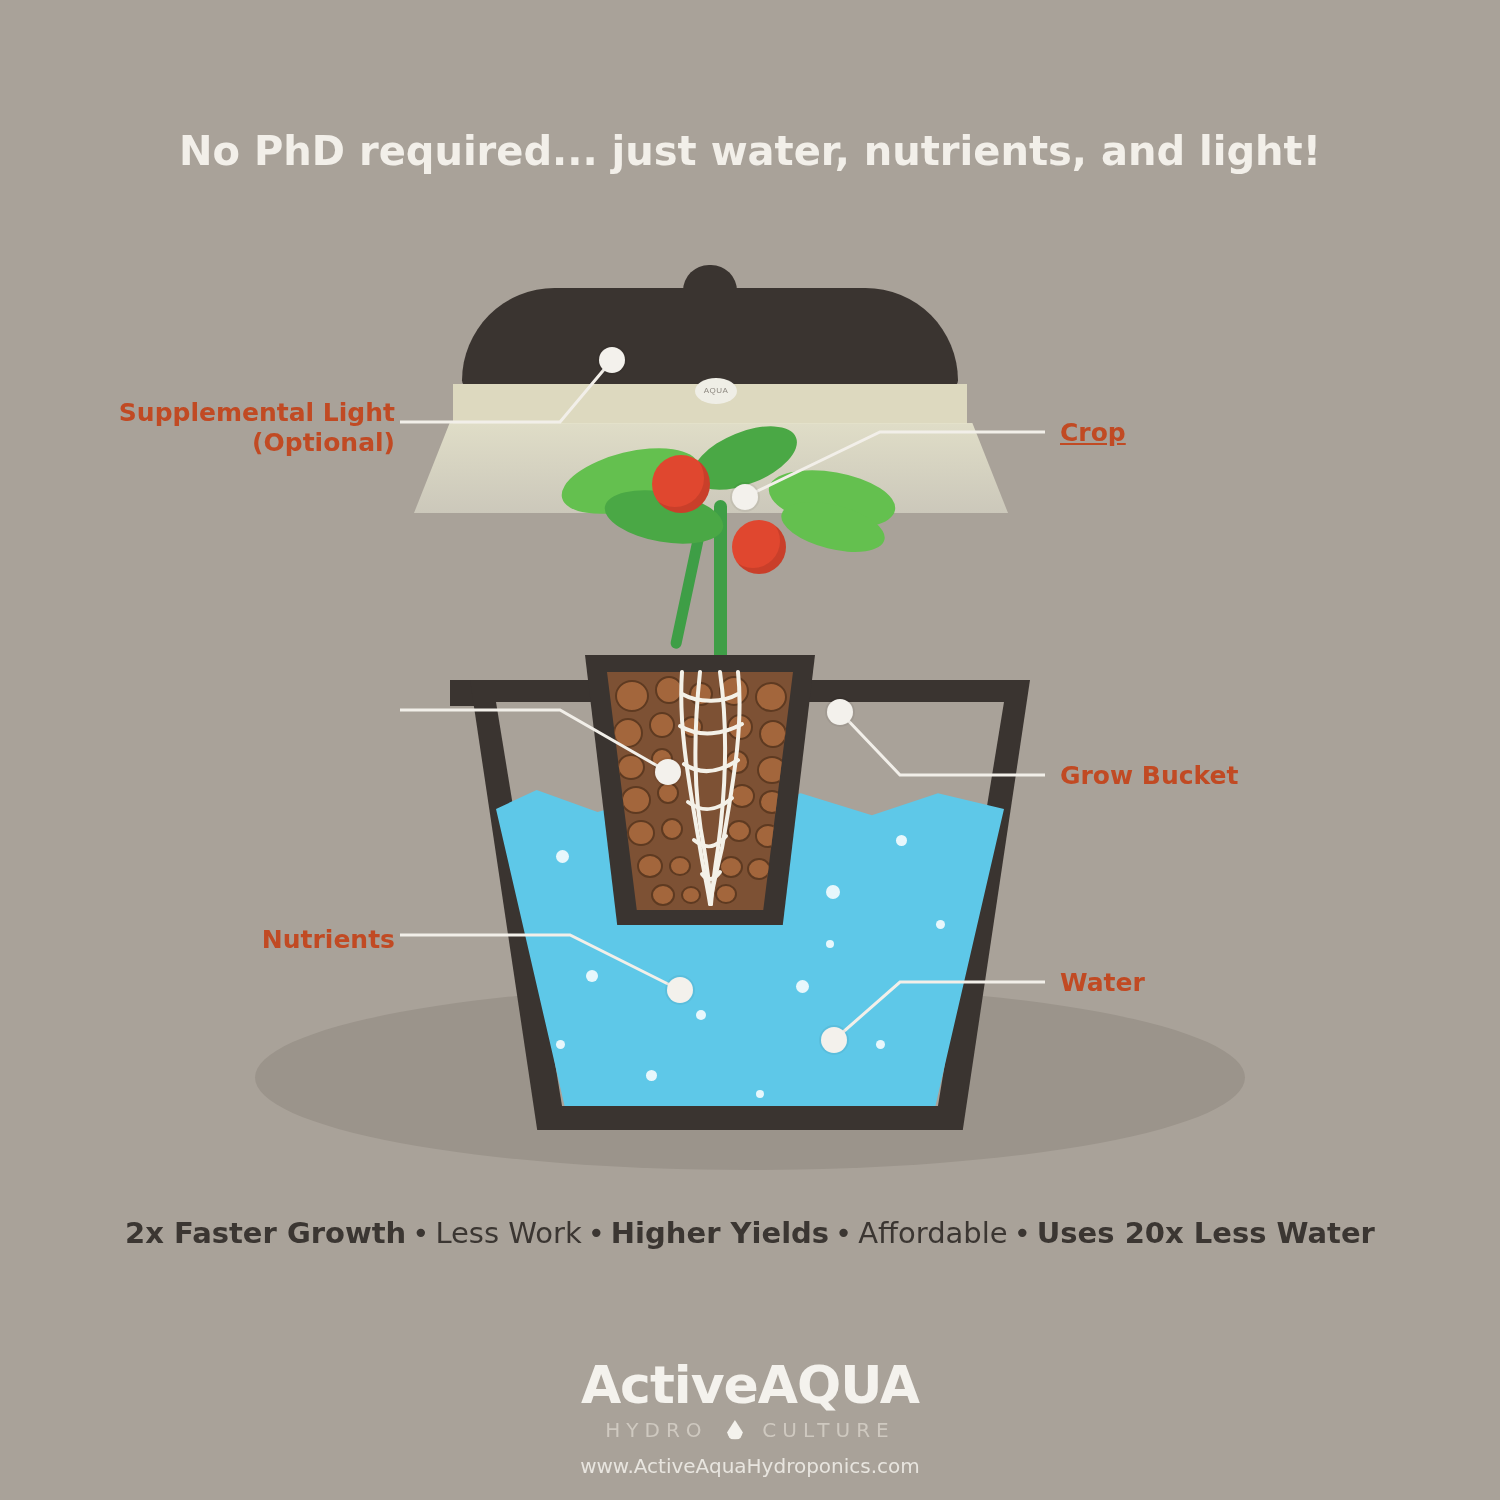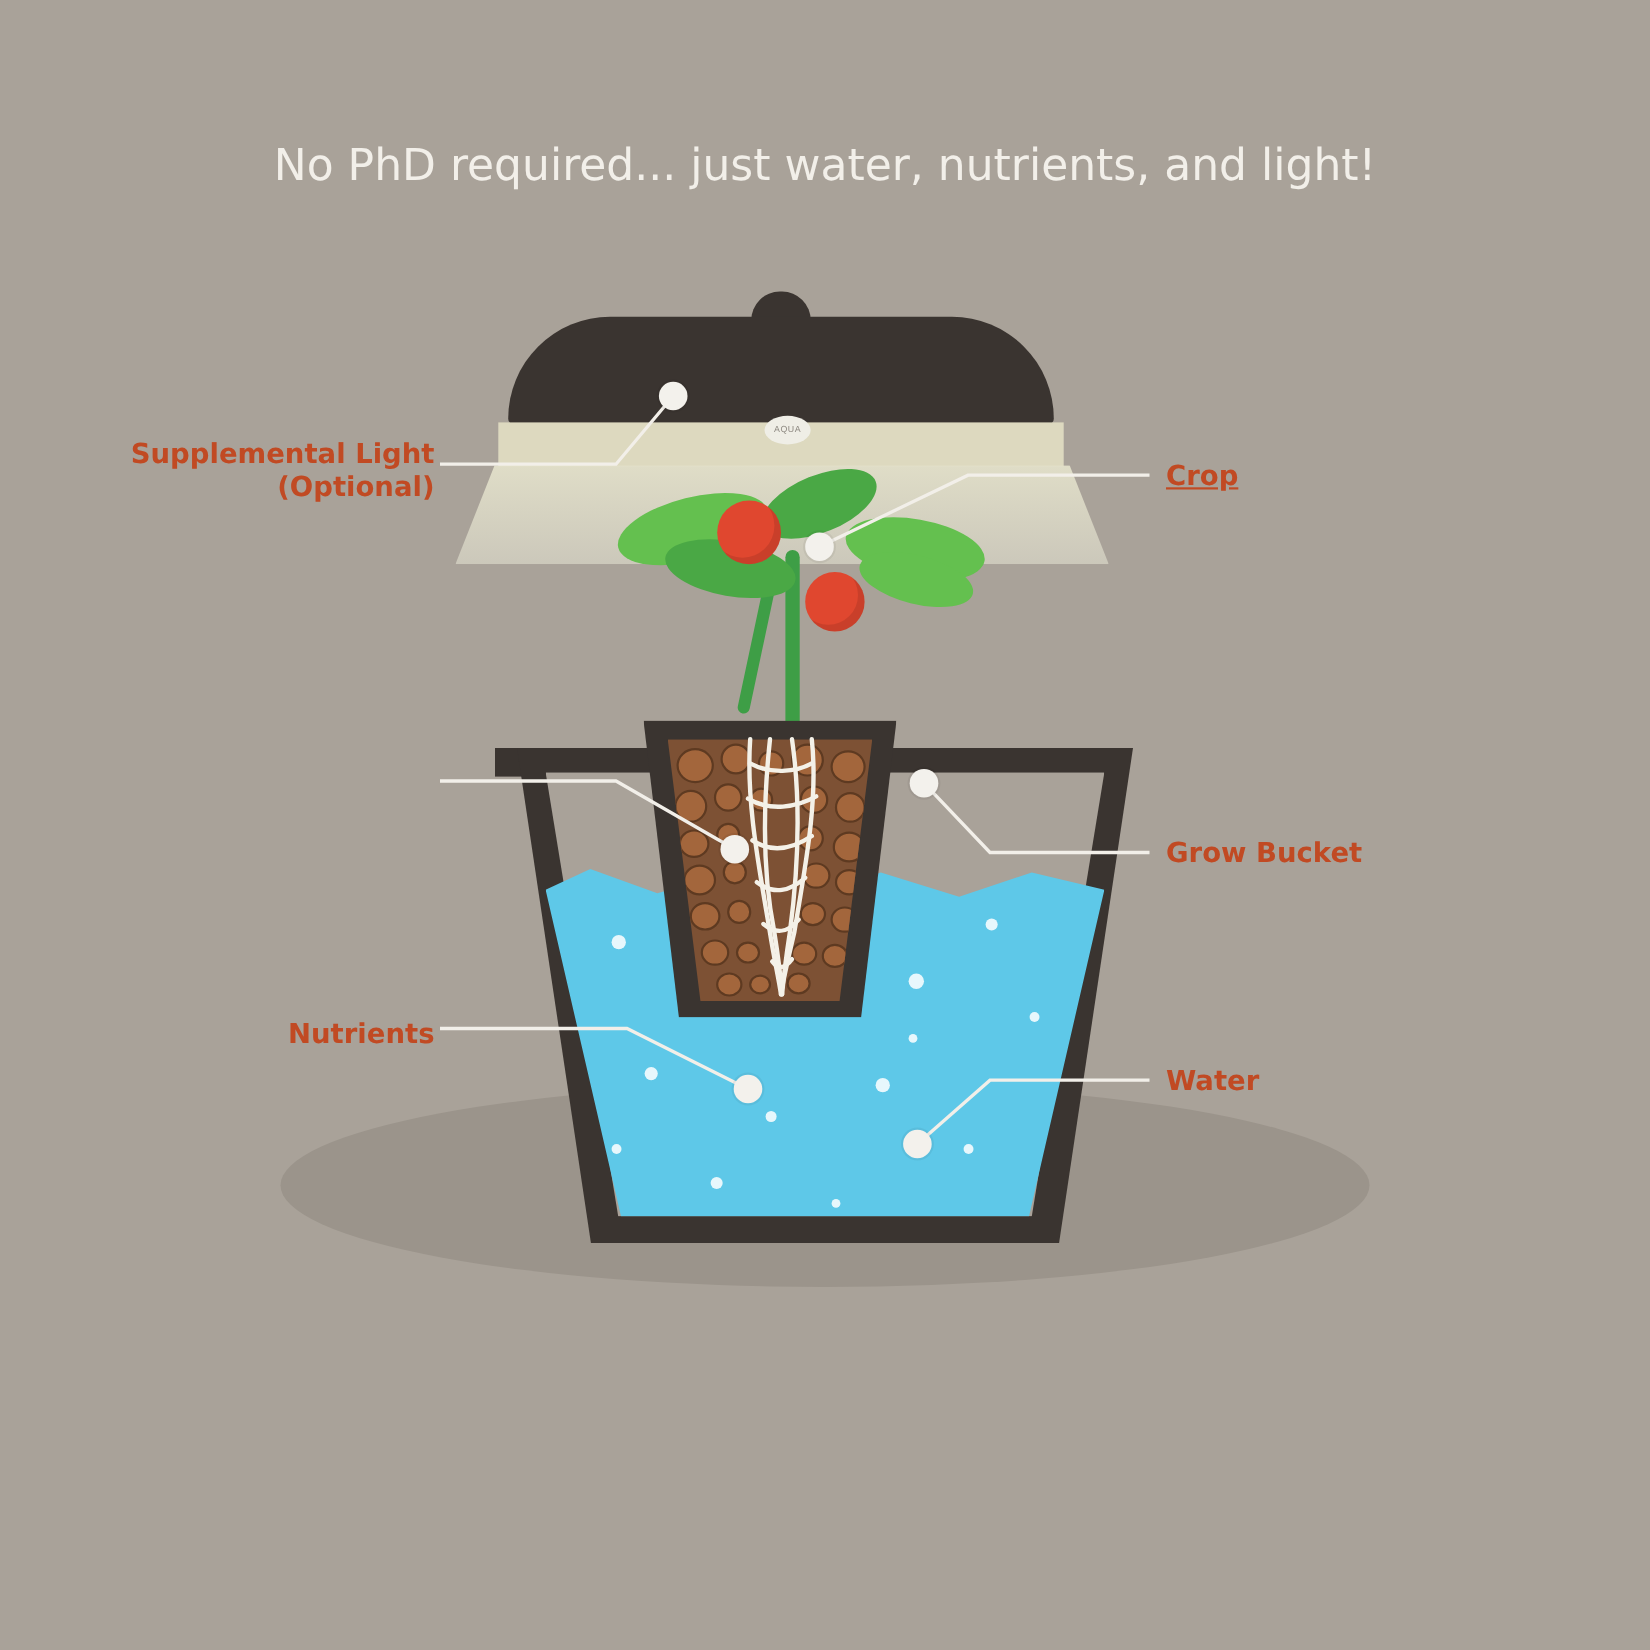--- a/index.html
+++ b/index.html
@@ -32,21 +32,21 @@
     color: #f2efe9;
     line-height: 1.05;
   }
   .subtitle {
     position: absolute;
     top: 128px;
     left: 0;
     width: 100%;
     text-align: center;
     font-family: "DejaVu Sans", sans-serif;
-    font-weight: normal;
+    font-weight: bold;
     font-size: 40px;
     color: #f2efe9;
     letter-spacing: 0px;
   }
 
   
   .ground {
     position: absolute;
     left: 255px;
     top: 985px;
@@ -411,16 +411,28 @@
 
   <div class="callout-label right" style="left:1060px; top:418px; width:300px;text-decoration:underline;">Crop</div>
 
 
   <div class="callout-label right" style="left:1060px; top:761px; width:300px;">Grow Bucket</div>
 
   <div class="callout-label left" style="left:120px; top:925px; width:275px;">Nutrients</div>
 
   <div class="callout-label right" style="left:1060px; top:968px; width:300px;">Water</div>
 
-
-
+  <div class="benefits benefits-row1">
+    <span class="b">2x Faster Growth</span><span class="sep">•</span><span>Less Work</span><span class="sep">•</span><span class="b">Higher Yields</span><span class="sep">•</span><span>Affordable</span><span class="sep">•</span><span class="b">Uses 20x Less Water</span>
+  </div>
+
+
+  <div class="logo-wrap">
+    <div class="logo-main">ActiveAQUA</div>
+    <div class="logo-sub">
+      <span>HYDRO</span>
+      <span class="droplet"></span>
+      <span>CULTURE</span>
+    </div>
+    <div class="logo-url">www.ActiveAquaHydroponics.com</div>
+  </div>
 
 </div>
 
 </body></html>

